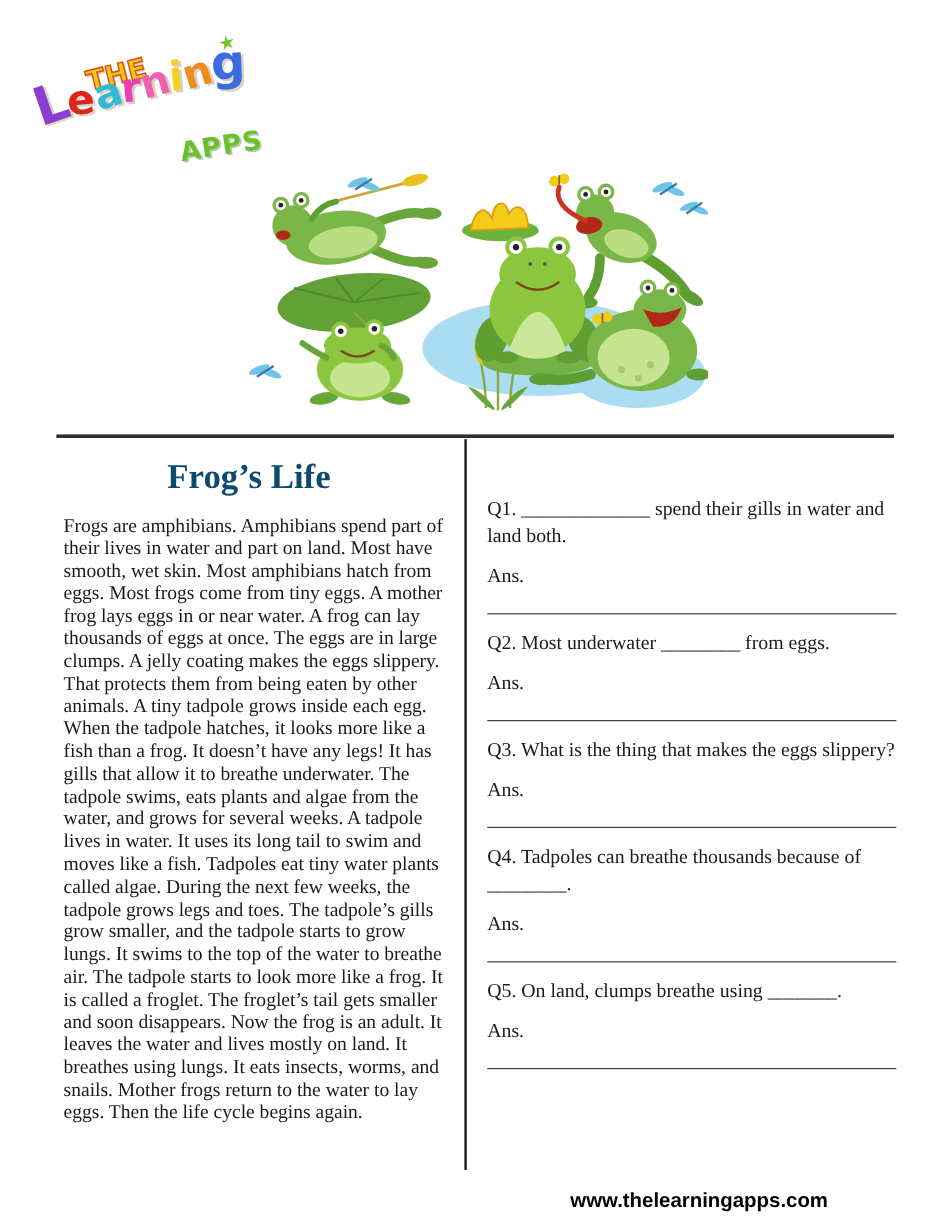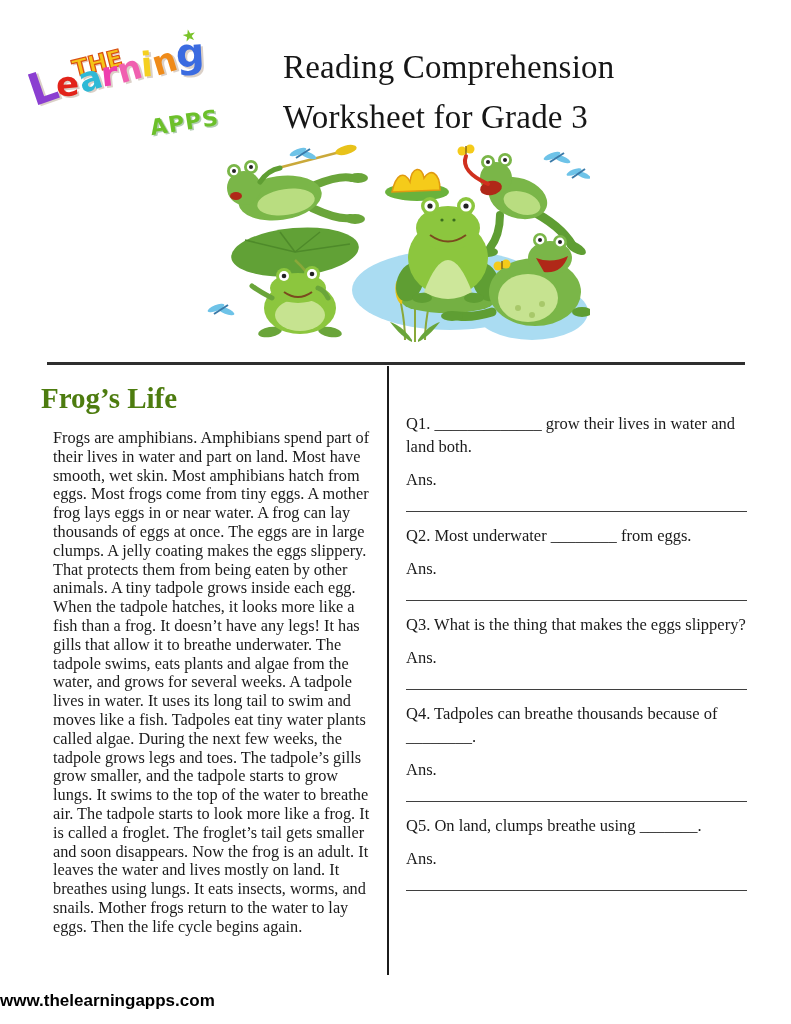--- a/index.html
+++ b/index.html
@@ -35,53 +35,49 @@
 
   
   .illustration{position:absolute;left:200px;top:140px;width:390px;height:205px;}
 
   
   .hrule{position:absolute;left:47px;top:362px;width:698px;height:3px;background:#2e2e2e;}
   .vrule{position:absolute;left:387px;top:366px;width:2px;height:609px;background:#1c1c1c;}
 
   
   .left-col{position:absolute;left:41px;top:382px;width:345px;}
-  .passage-heading{margin:0 12px 14px 0;font-size:29px;font-weight:700;
-    color:#4d7c0f;}
+  .passage-heading{margin:0 12px 14px 0;text-align:center;font-size:29px;font-weight:700;
+    color:#0c4a6e;}
   .passage-body{margin:12px;font-size:16.3px;line-height:18.8px;text-align:left;}
 
   
   .right-col{position:absolute;left:406px;top:412px;width:341px;}
   .q-block{margin-bottom:12px;}
   .q-text{margin:0 0 10px 0;font-size:16.5px;line-height:23px;}
   .ans-label{margin:1px 0 20px 0;font-size:16.5px;line-height:23px;}
   .ans-line{height:0;border-bottom:1.6px solid #3f3f3f;margin:0 0 0 0;}
 
   
-  .footer{position:absolute;left:0;top:991px;width:690px;text-align:left;
+  .footer{position:absolute;left:0;top:991px;width:690px;text-align:right;
     font-family:"Liberation Sans",sans-serif;font-weight:700;font-size:17px;color:#000;}
 </style>
 </head>
 <body>
 
 <div class="page">
 
   <div class="logo">
     <span class="logo-the" style="color: rgb(245, 197, 24);">THE</span>
     <span class="logo-star">★</span>
     <div class="logo-learning">
       <span class="ll" style="color: rgb(139, 63, 209);">L</span><span class="ll" style="color: rgb(226, 35, 26);">e</span><span class="ll" style="color: rgb(47, 185, 214);">a</span><span class="ll" style="color: rgb(238, 63, 174);">r</span><span class="ll" style="color: rgb(240, 96, 176);">n</span><span class="ll" style="color: rgb(245, 208, 32);">i</span><span class="ll" style="color: rgb(239, 139, 26);">n</span><span class="ll" style="color: rgb(59, 107, 224);">g</span>
     </div>
     <span class="logo-apps" style="color: rgb(108, 192, 42);">APPS</span>
   </div>
 
-  <div class="title">
-    <div>Reading Comprehension</div>
-    <div>Worksheet for Grade 3</div>
-  </div>
 
   <div class="illustration">
     <svg viewBox="0 0 390 205" width="390" height="205">
 
       <g>
         <ellipse cx="250" cy="150" rx="98" ry="40" fill="#aadcf2"></ellipse>
         <ellipse cx="332" cy="172" rx="56" ry="28" fill="#aadcf2"></ellipse>
       </g>
 
       <g>
@@ -243,21 +239,21 @@
   <div class="vrule"></div>
 
   <div class="left-col">
     <h2 class="passage-heading">Frog’s Life</h2>
     <p class="passage-body">Frogs are amphibians. Amphibians spend part of their lives in water and part on land. Most have smooth, wet skin. Most amphibians hatch from eggs. Most frogs come from tiny eggs. A mother frog lays eggs in or near water. A frog can lay thousands of eggs at once. The eggs are in large clumps. A jelly coating makes the eggs slippery. That protects them from being eaten by other animals. A tiny tadpole grows inside each egg. When the tadpole hatches, it looks more like a fish than a frog. It doesn’t have any legs! It has gills that allow it to breathe underwater. The tadpole swims, eats plants and algae from the water, and grows for several weeks. A tadpole lives in water. It uses its long tail to swim and moves like a fish. Tadpoles eat tiny water plants called algae. During the next few weeks, the tadpole grows legs and toes. The tadpole’s gills grow smaller, and the tadpole starts to grow lungs. It swims to the top of the water to breathe air. The tadpole starts to look more like a frog. It is called a froglet. The froglet’s tail gets smaller and soon disappears. Now the frog is an adult. It leaves the water and lives mostly on land. It breathes using lungs. It eats insects, worms, and snails. Mother frogs return to the water to lay eggs. Then the life cycle begins again.</p>
   </div>
 
   <div class="right-col">
 
     <div class="q-block">
-      <p class="q-text">Q1. _____________ grow their lives in water and land both.</p>
+      <p class="q-text">Q1. _____________ spend their gills in water and land both.</p>
       <p class="ans-label">Ans.</p>
       <div class="ans-line"></div>
     </div>
 
     <div class="q-block">
       <p class="q-text">Q2. Most underwater ________ from eggs.</p>
       <p class="ans-label">Ans.</p>
       <div class="ans-line"></div>
     </div>
 

